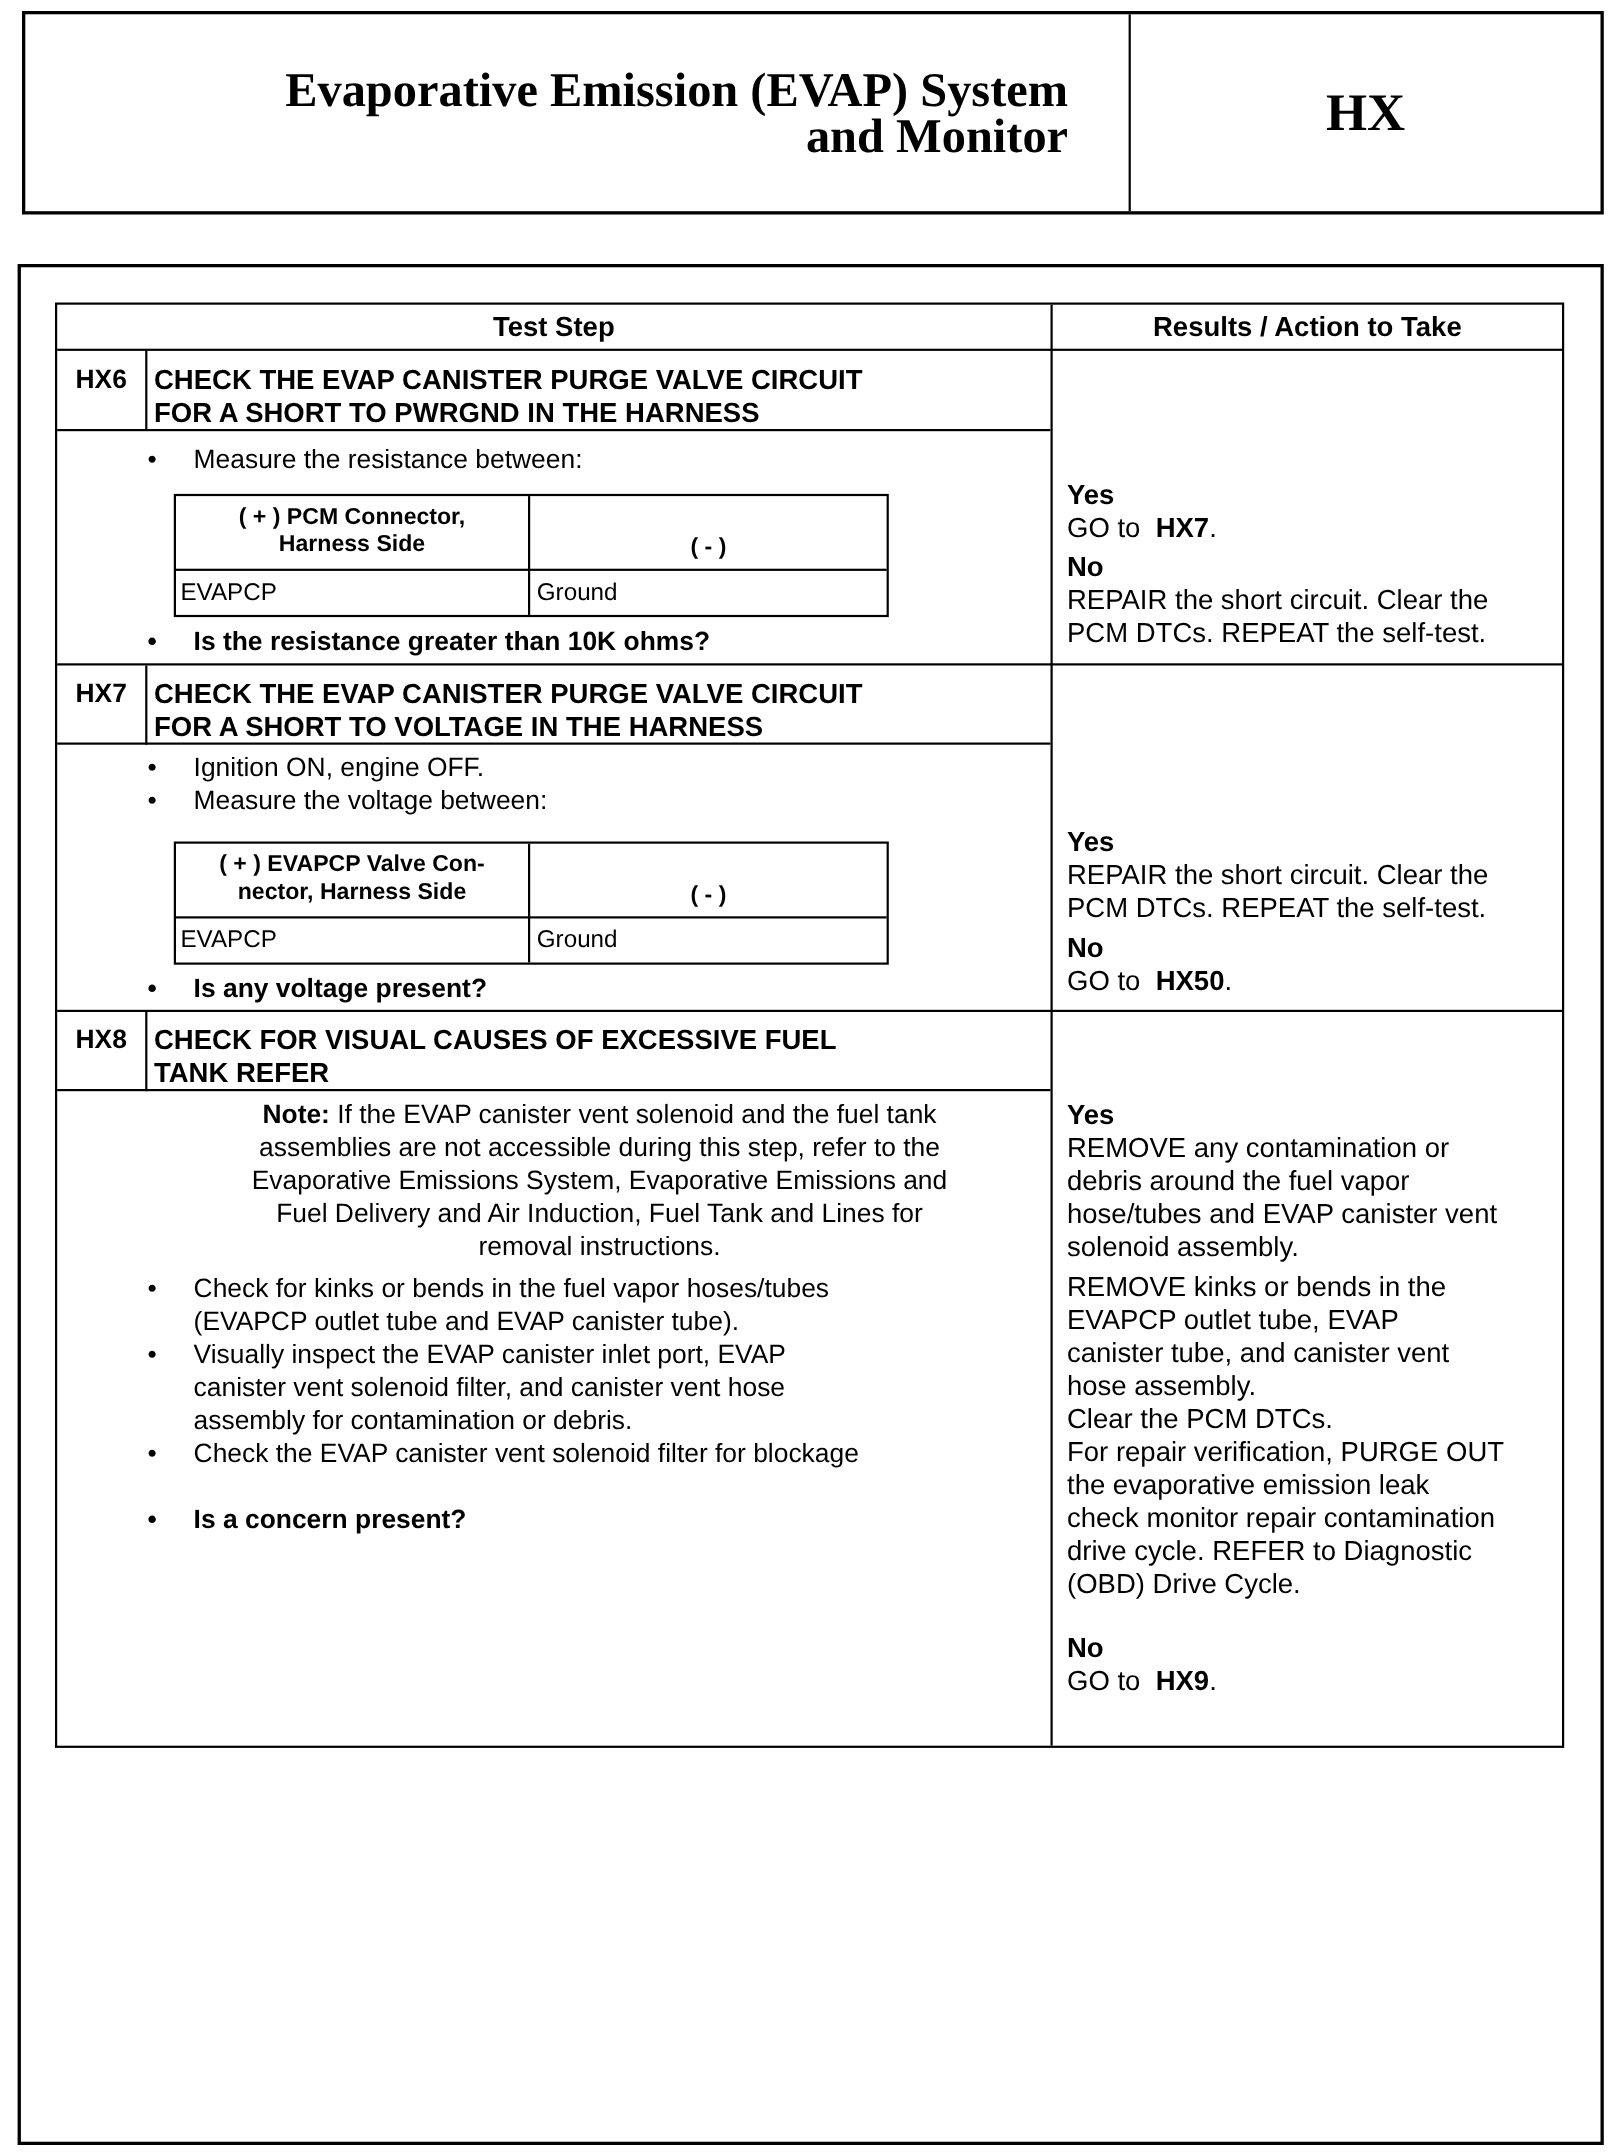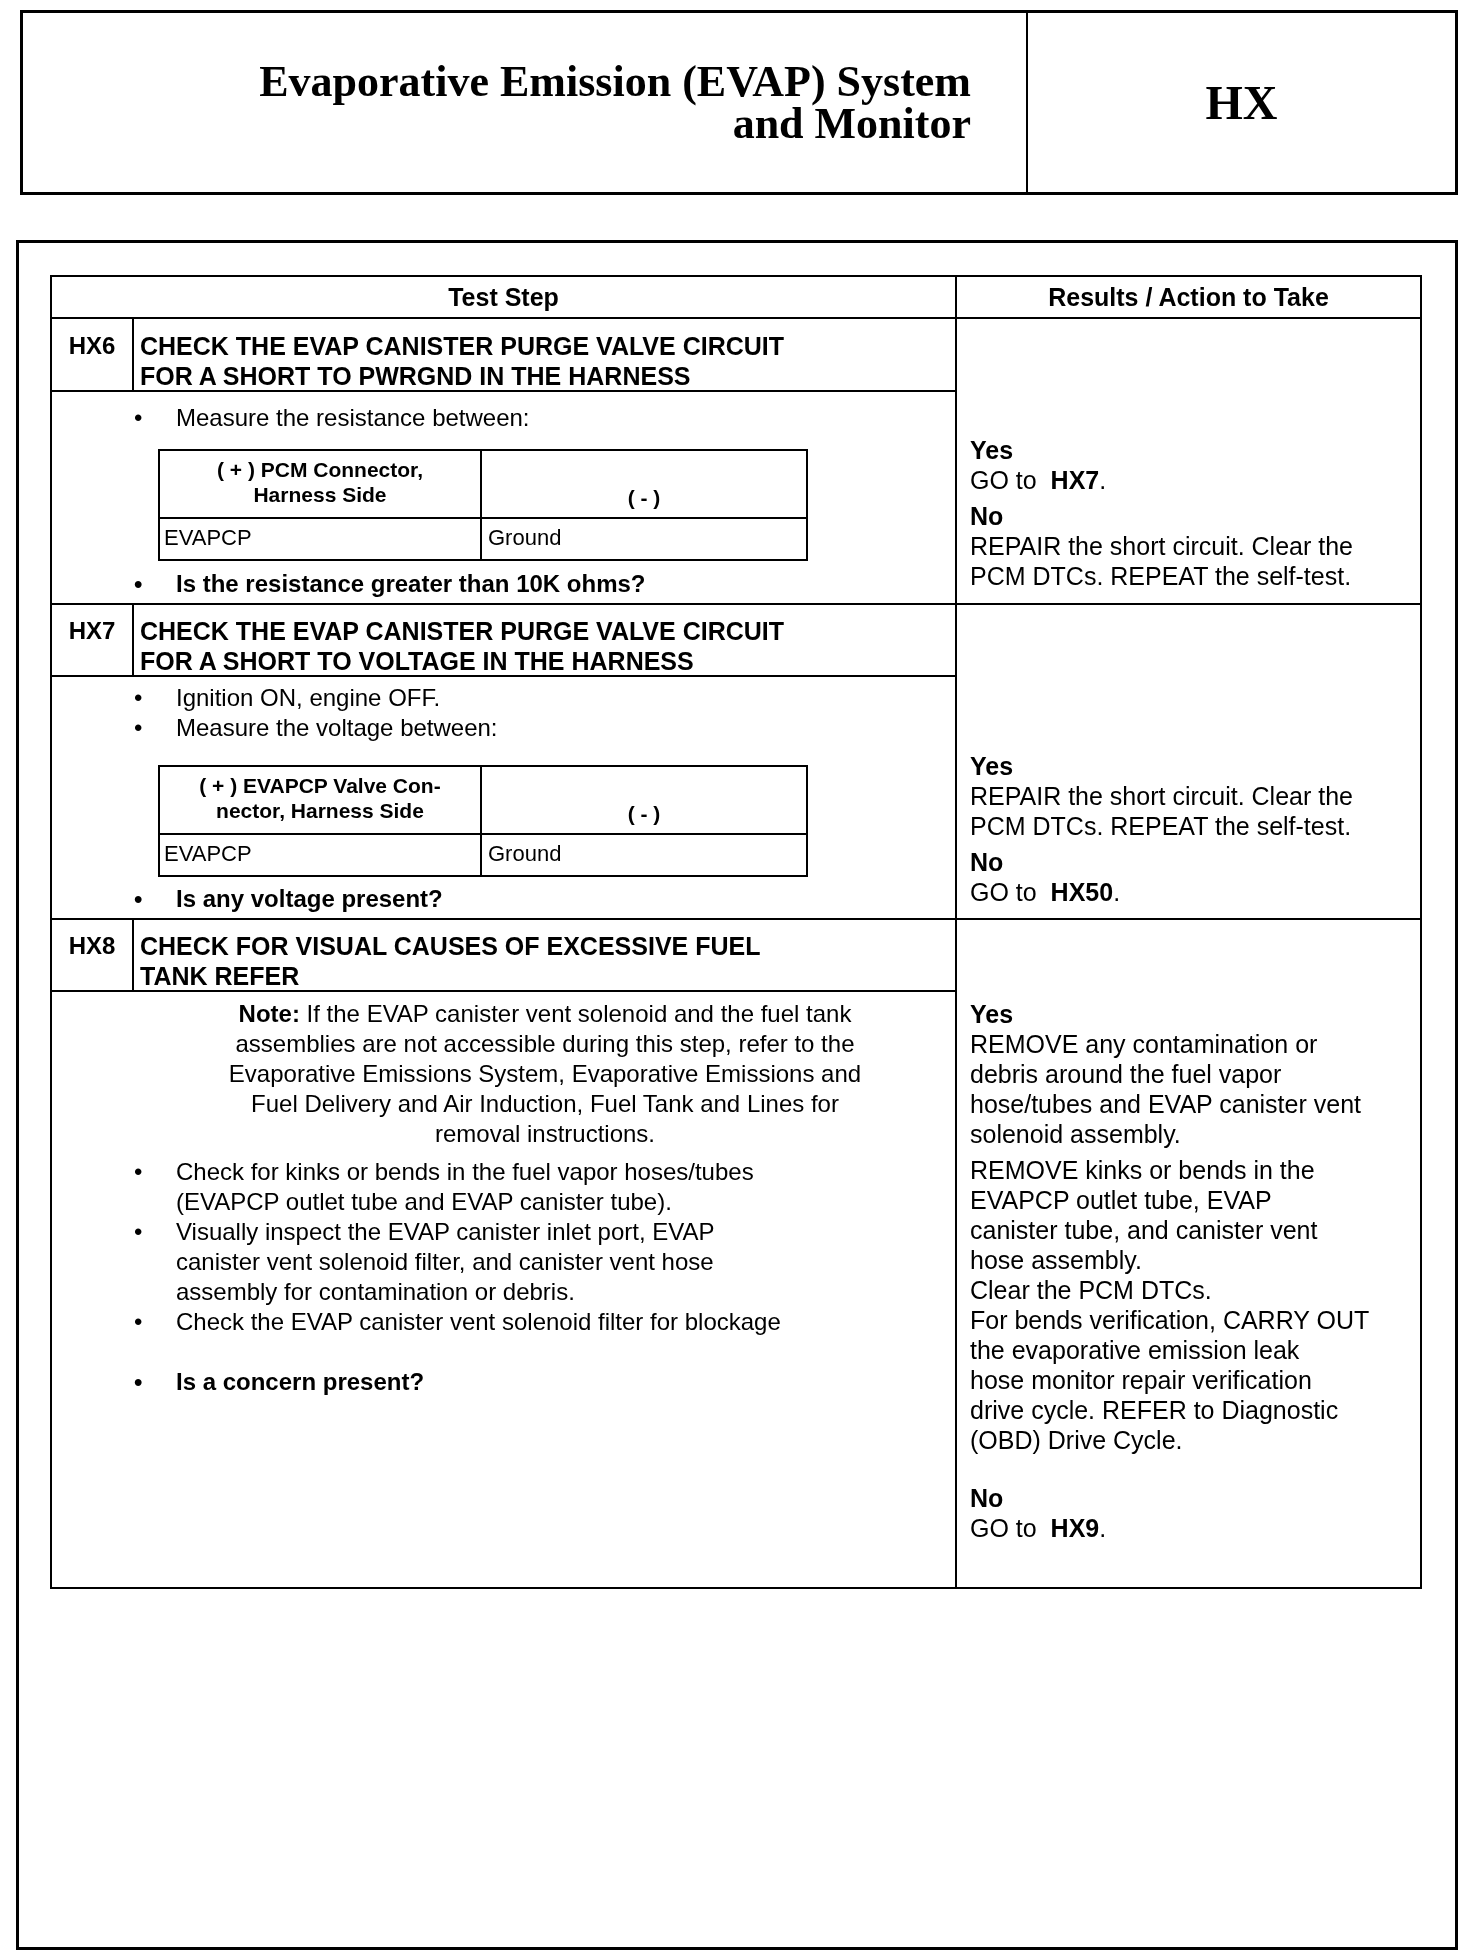--- a/index.html
+++ b/index.html
@@ -183,23 +183,23 @@
         <div>debris around the fuel vapor</div>
         <div>hose/tubes and EVAP canister vent</div>
         <div>solenoid assembly.</div>
       </div>
       <div style="margin-top:6px;">
         <div>REMOVE kinks or bends in the</div>
         <div>EVAPCP outlet tube, EVAP</div>
         <div>canister tube, and canister vent</div>
         <div>hose assembly.</div>
         <div>Clear the PCM DTCs.</div>
-        <div>For bends verification, CARRY OUT</div>
+        <div>For repair verification, PURGE OUT</div>
         <div>the evaporative emission leak</div>
-        <div>hose monitor repair verification</div>
+        <div>check monitor repair contamination</div>
         <div>drive cycle. REFER to Diagnostic</div>
         <div>(OBD) Drive Cycle.</div>
       </div>
       <div class="b" style="margin-top:28px;">No</div>
       <div><span>GO to</span>&nbsp; <span class="b">HX9</span><span>.</span></div>
     </div>
   </div>
 </div>
 
 </body></html>

